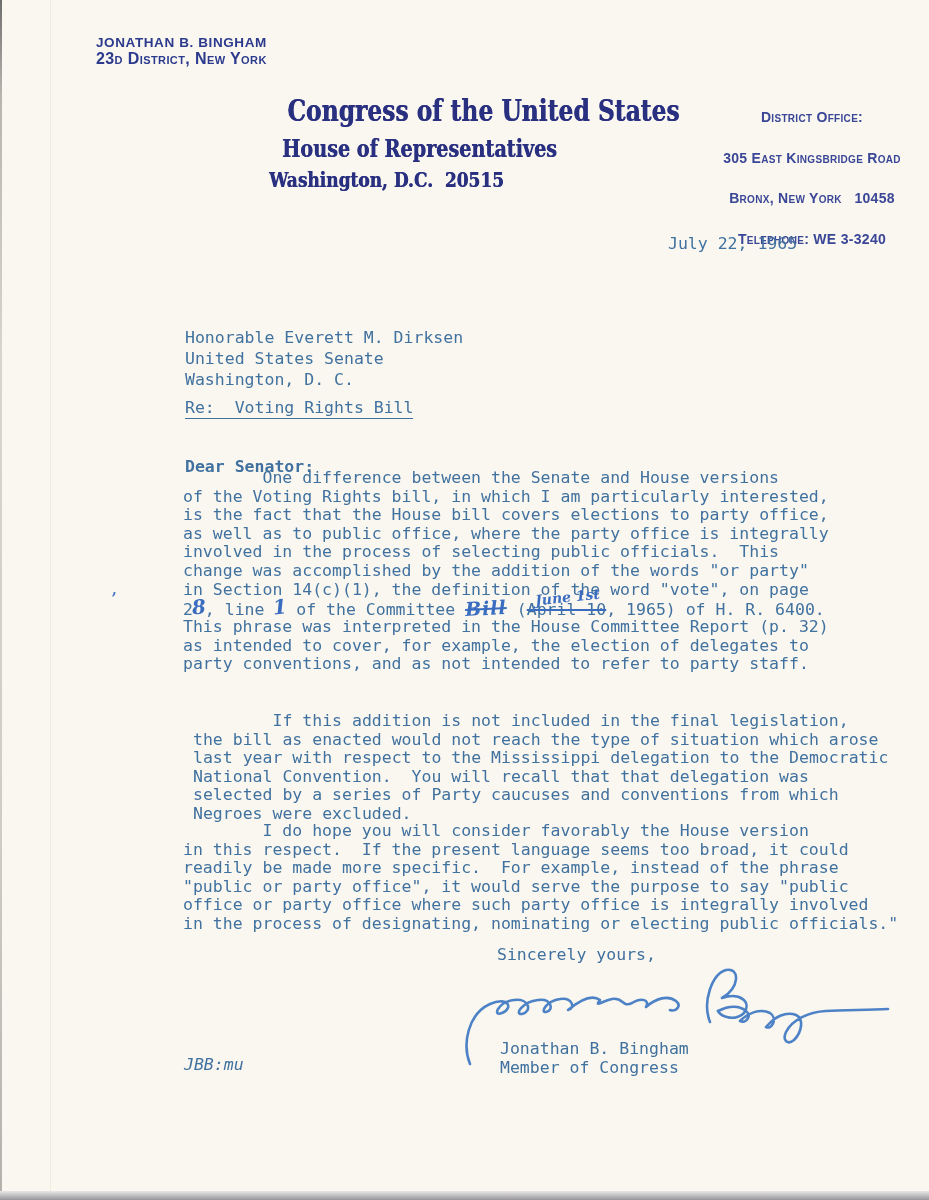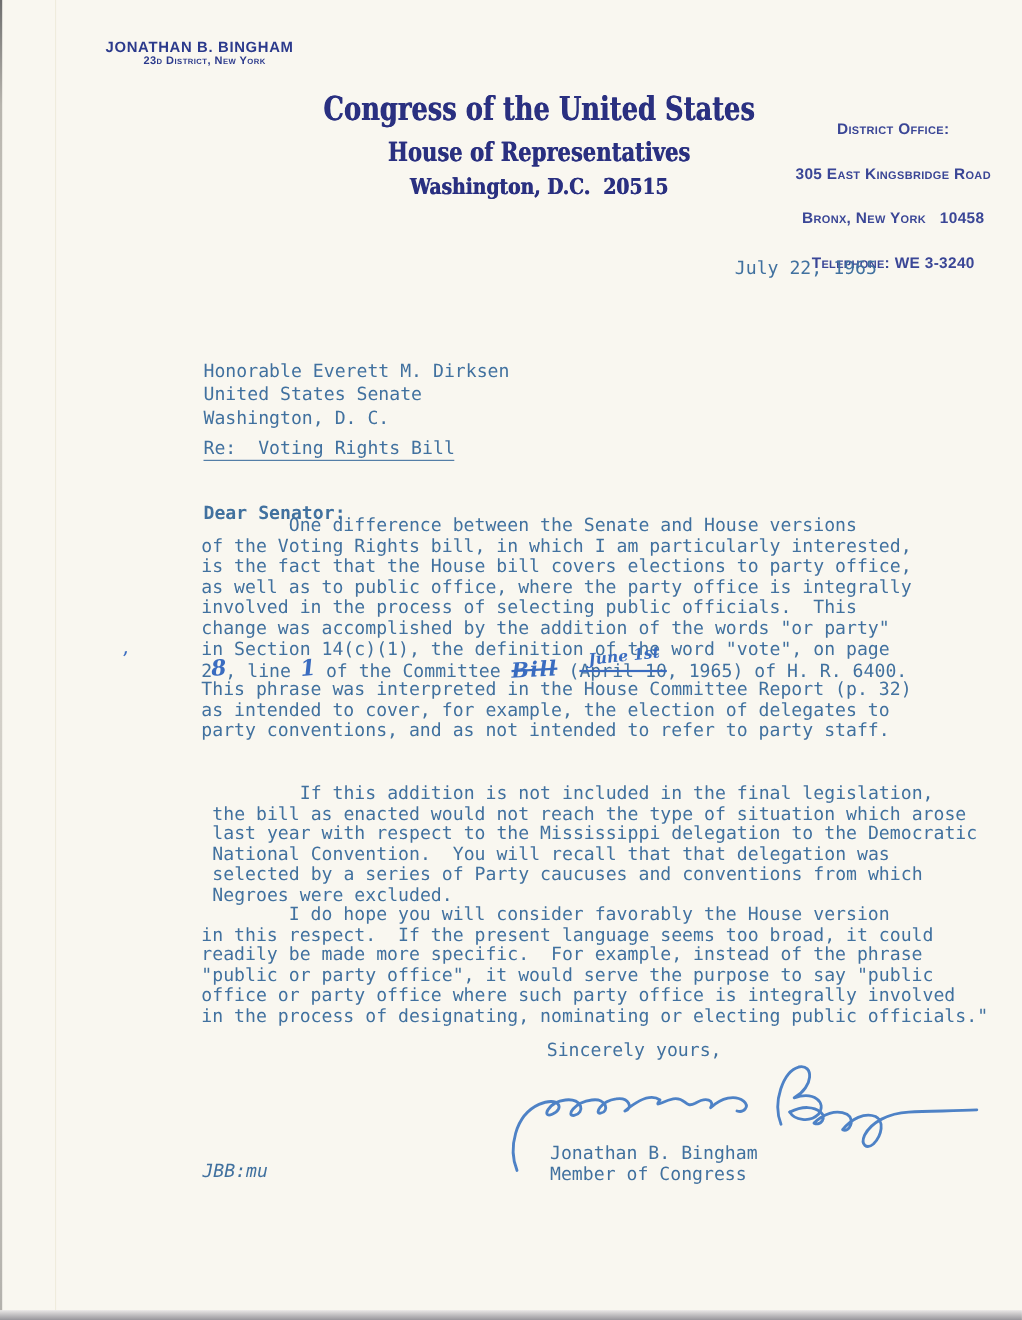--- a/index.html
+++ b/index.html
@@ -9,23 +9,23 @@
     font-family:"Liberation Sans",sans-serif;
   }
   .abs{position:absolute;}
   
   .edge-left{position:absolute;left:0;top:0;width:2px;height:1200px;
     background:linear-gradient(to bottom,#6e6e6e,#b8b5ae 8%,#d8d5cd 30%,#cfccc5 70%,#b3b1ac);}
   .crease{position:absolute;left:50px;top:0;width:1px;height:1200px;background:#efecdd;}
   .edge-bottom{position:absolute;left:0;bottom:0;width:929px;height:9px;
     background:linear-gradient(to bottom,#e9e7e6,#97969b);}
   .member-name{font-size:13.5px;font-weight:bold;letter-spacing:0.6px;color:#2b3a8c;}
-  .member-district{font-size:10px;font-weight:bold;font-variant:small-caps;
-    letter-spacing:0.4px;color:#2b3a8c;text-align:center;}
-  .lh-center{left:230px;top:82px;width:520px;text-align:center;}
+  .member-district{font-size:16px;font-weight:bold;font-variant:small-caps;
+    letter-spacing:0.4px;color:#2b3a8c;text-align:left;}
+  .lh-center{left:230px;top:93px;width:520px;}
   .lh-line{font-family:"DejaVu Serif",serif;font-weight:bold;color:#2a3080;
     text-shadow:0.6px 0 0 currentColor;white-space:pre;}
   .lh1{font-size:30px;transform:scaleX(0.78);transform-origin:center;margin-bottom:6px;}
   .lh2{font-size:24px;transform:scaleX(0.80);transform-origin:center;margin-bottom:5px;}
   .lh3{font-size:20px;transform:scaleX(0.85);transform-origin:center;}
   .district-office{left:708px;top:84px;width:208px;text-align:center;
     font-size:14px;font-weight:bold;font-variant:small-caps;letter-spacing:0.3px;
     line-height:13.5px;color:#3a4696;white-space:pre;}
   
   .mono{font-family:"DejaVu Sans Mono",monospace;font-size:16.5px;line-height:18.6px;

